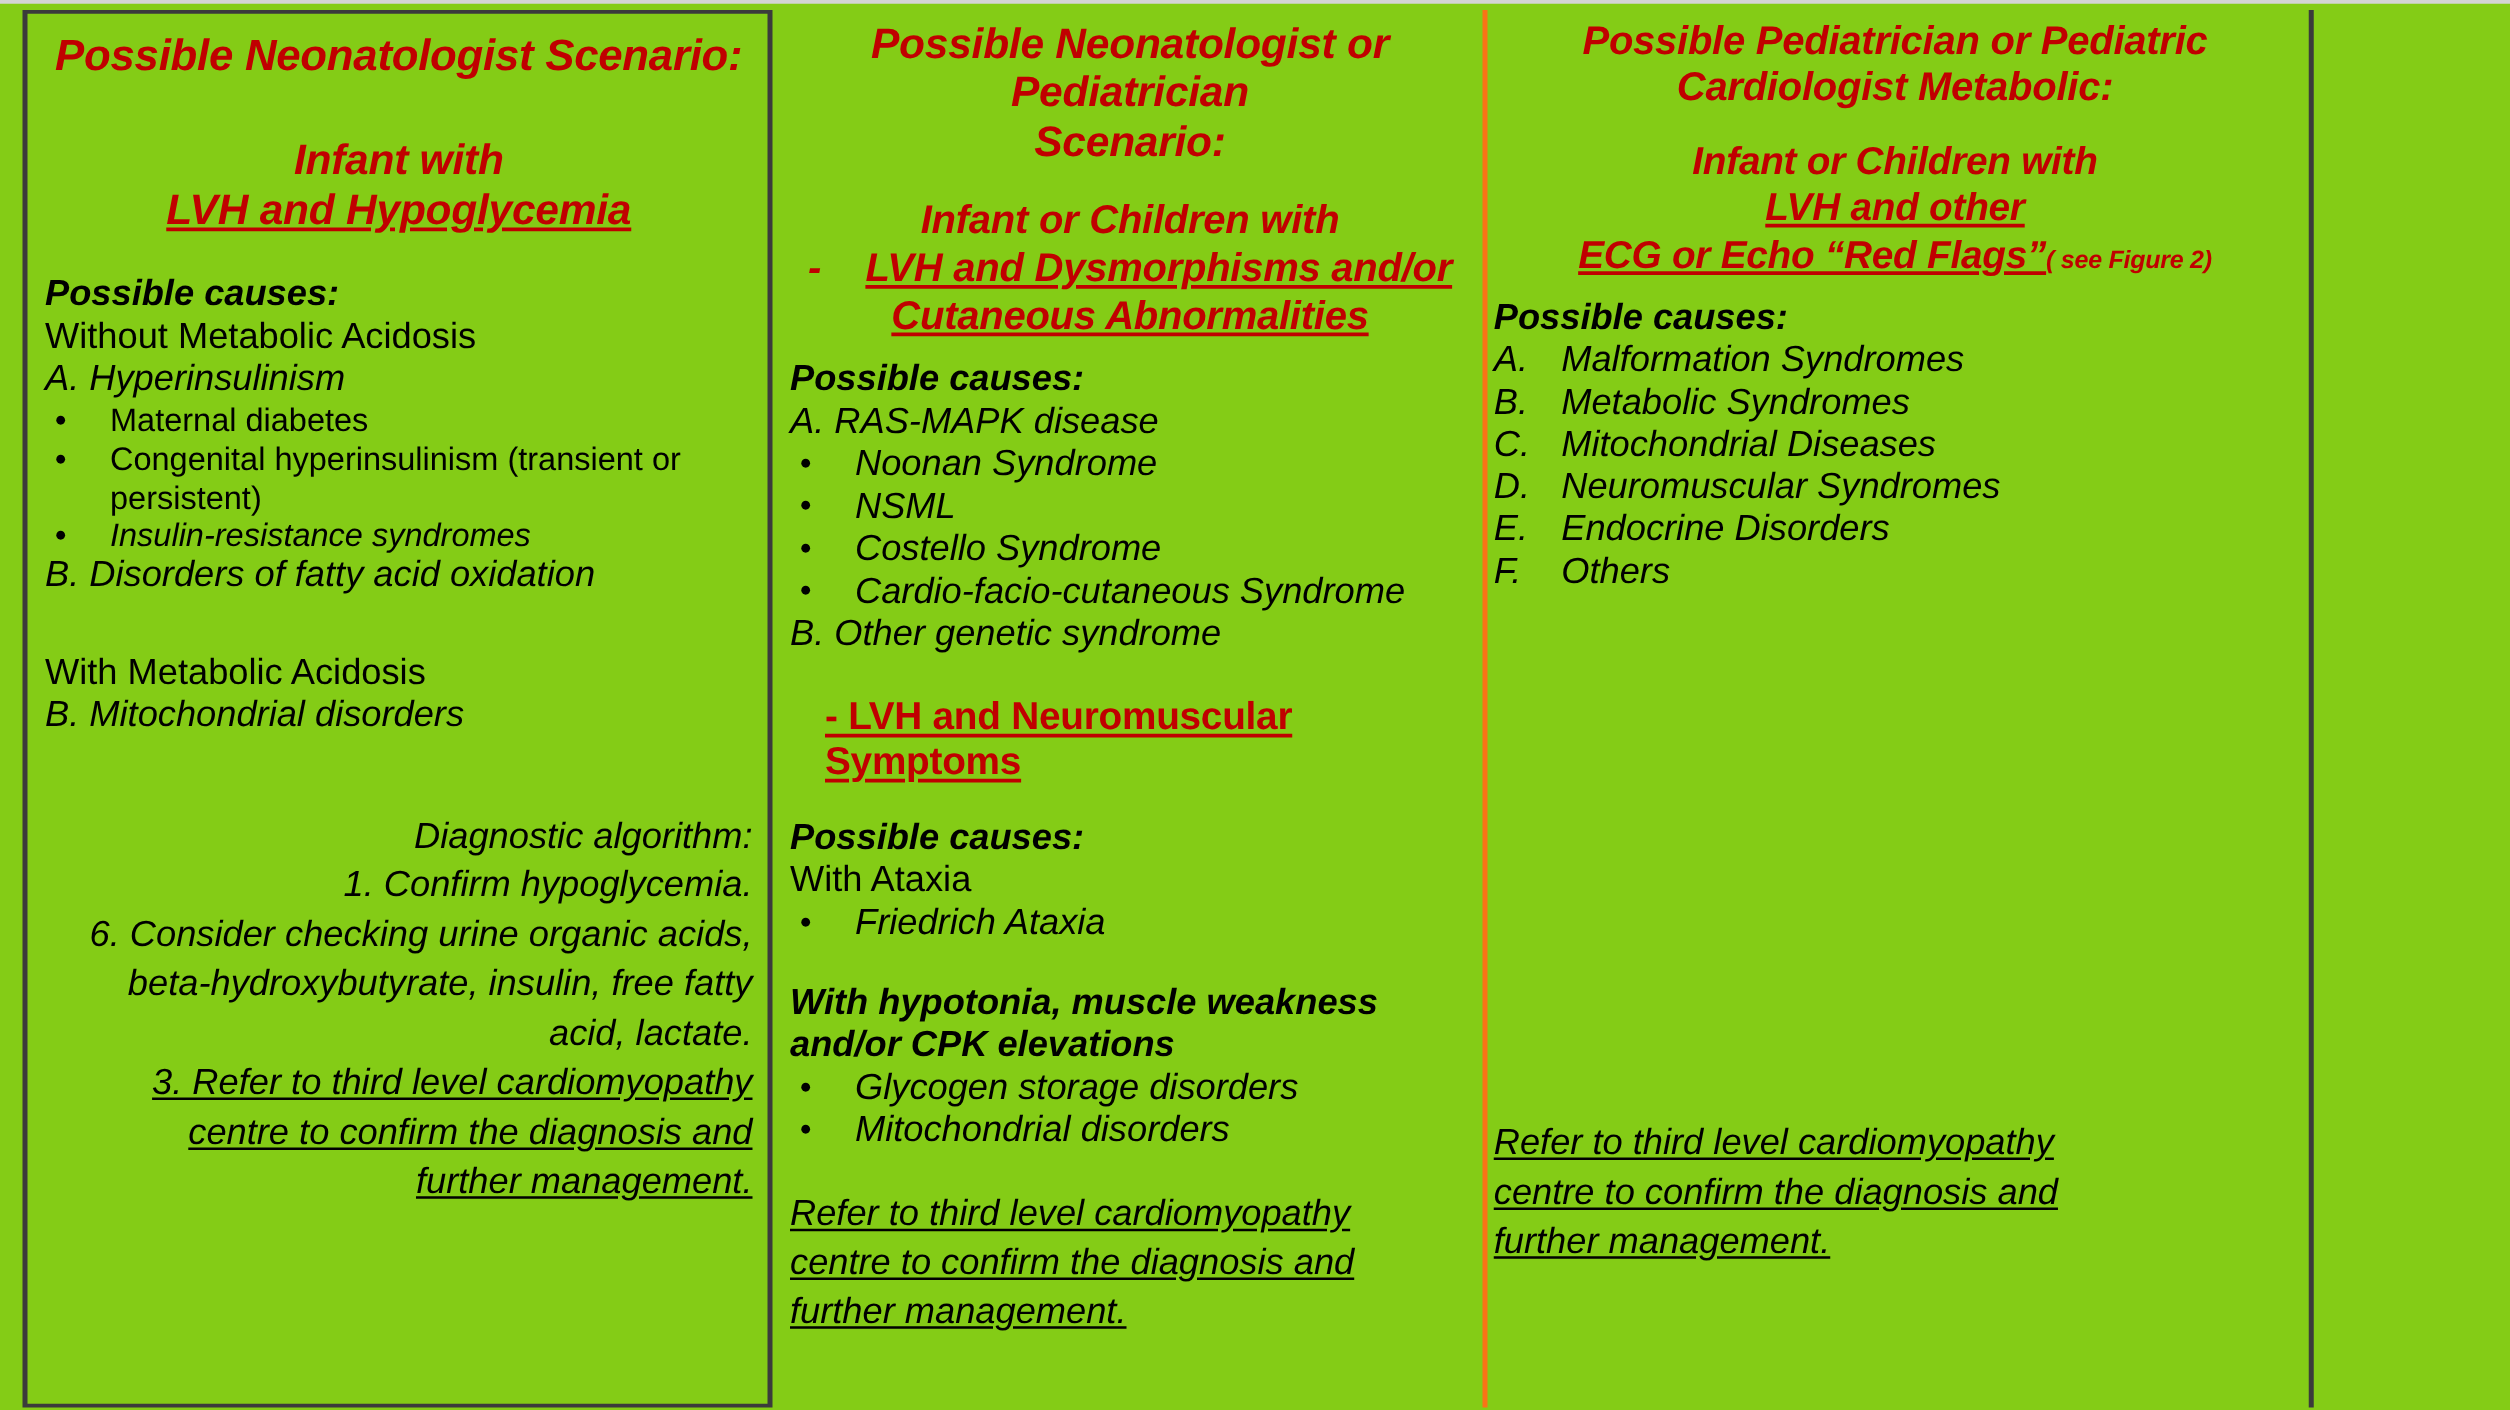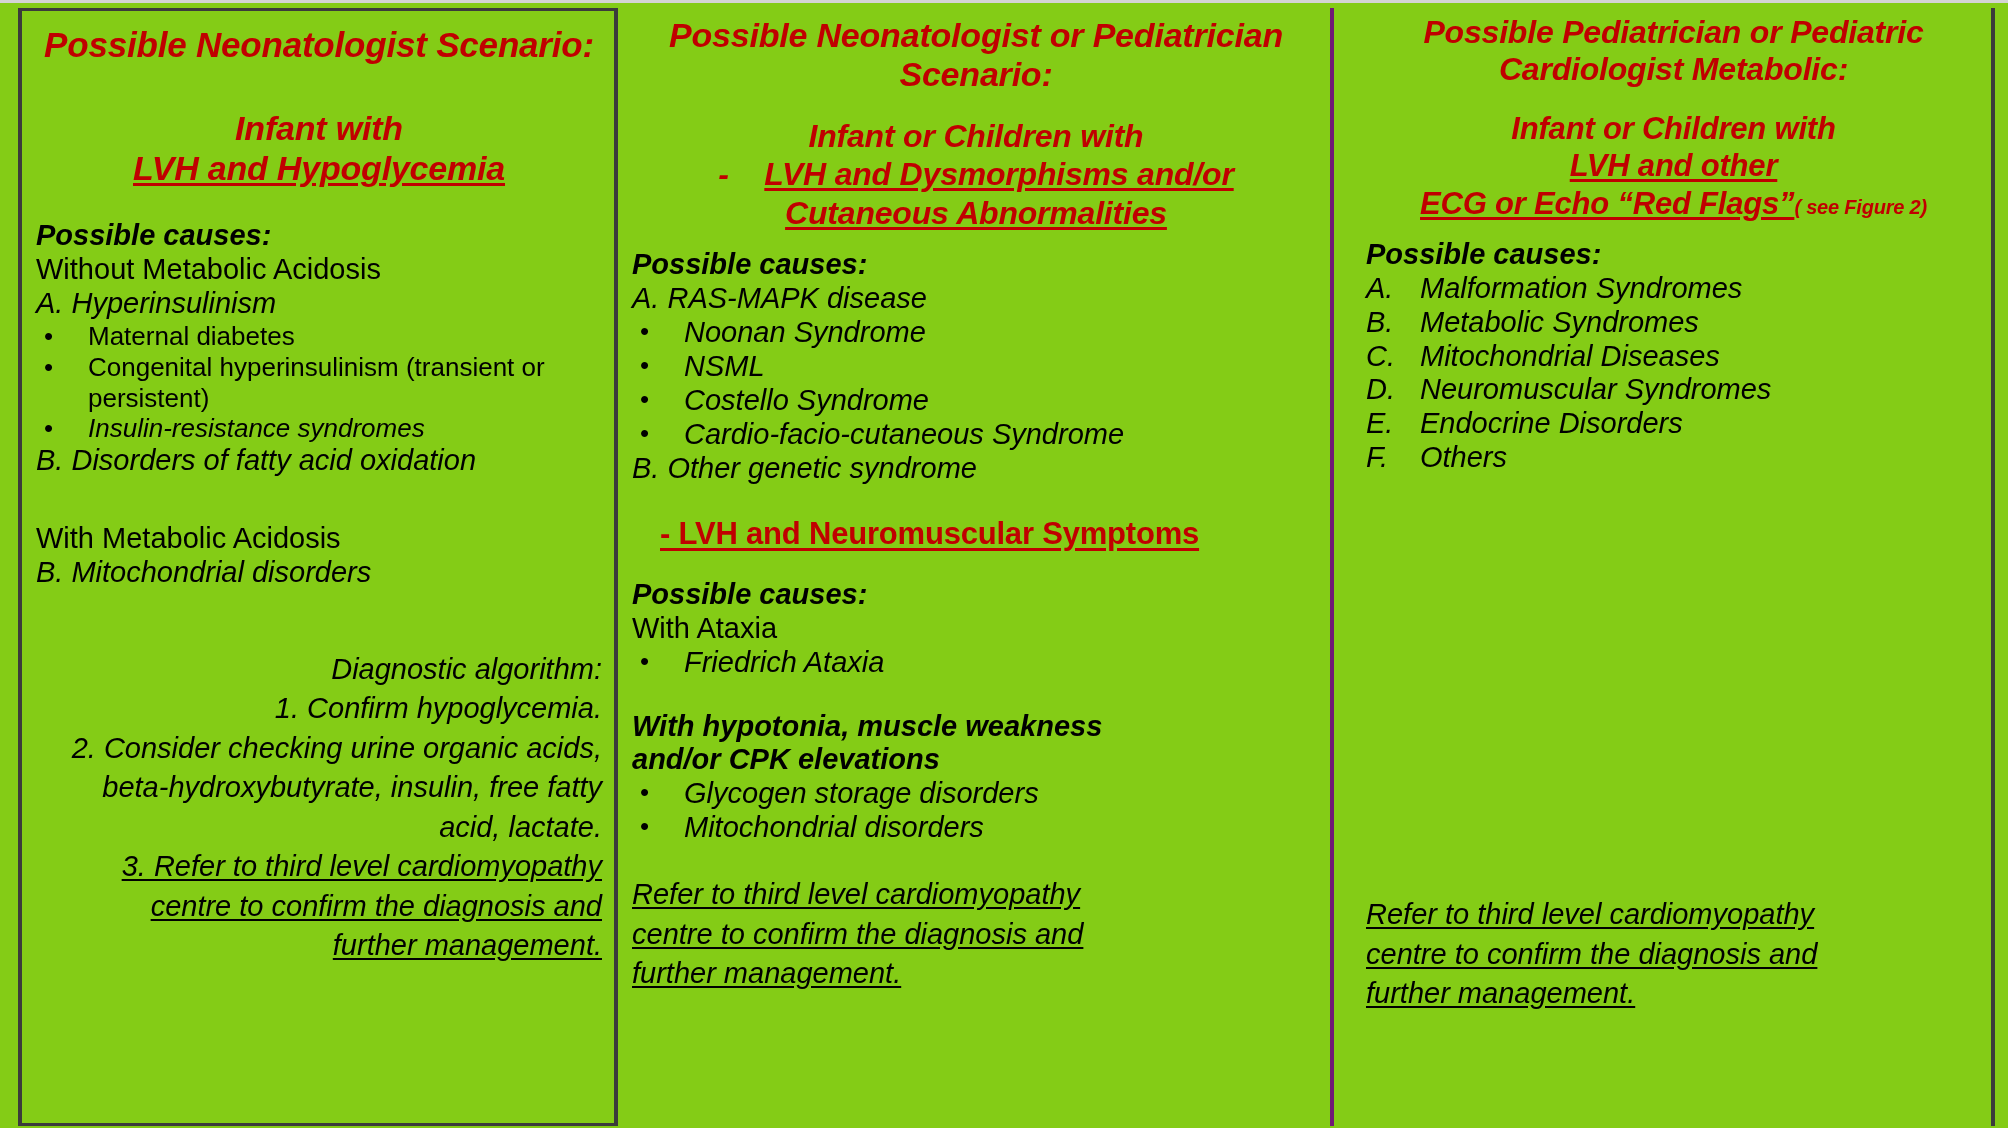--- a/index.html
+++ b/index.html
@@ -42,29 +42,29 @@
   .col-1 {
     width: 600px;
     border-left: 4px solid #3b3b3b;
     border-top: 3px solid #3b3b3b;
     border-bottom: 3px solid #3b3b3b;
     border-right: 4px solid #3b3b3b;
     padding: 0 12px 0 14px;
   }
   
   .col-2 {
-    width: 716px;
-    border-right: 4px solid #701a75;
+    width: 572px;
+    border-right: 4px solid #f97316;
     padding: 0 10px 0 14px;
   }
   
   .col-3 {
     width: 661px;
     border-right: 4px solid #3b3b3b;
-    padding: 0 10px 0 32px;
+    padding: 0 10px 0 5px;
   }
 
   
   .hdr {
     color: #C00000;
     font-weight: bold;
     font-style: italic;
     text-align: center;
     line-height: 1.16;
     letter-spacing: -0.2px;
@@ -222,21 +222,21 @@
 
         <div class="line b-bold">With Metabolic Acidosis</div>
         <div class="line b-italic">B. Mitochondrial disorders</div>
 
         <div class="gap-lg"></div>
         <div class="gap-sm"></div>
 
         <div class="algo">
           <span class="line">Diagnostic algorithm:</span>
           <span class="line">1. Confirm hypoglycemia.</span>
-          <span class="line">2. Consider checking urine organic acids,</span>
+          <span class="line">6. Consider checking urine organic acids,</span>
           <span class="line">beta-hydroxybutyrate, insulin, free fatty</span>
           <span class="line">acid, lactate.</span>
           <span class="line und">3. Refer to third level cardiomyopathy</span>
           <span class="line und">centre to confirm the diagnosis and</span>
           <span class="line und">further management.</span>
         </div>
 
       </div>
     </div>
 

